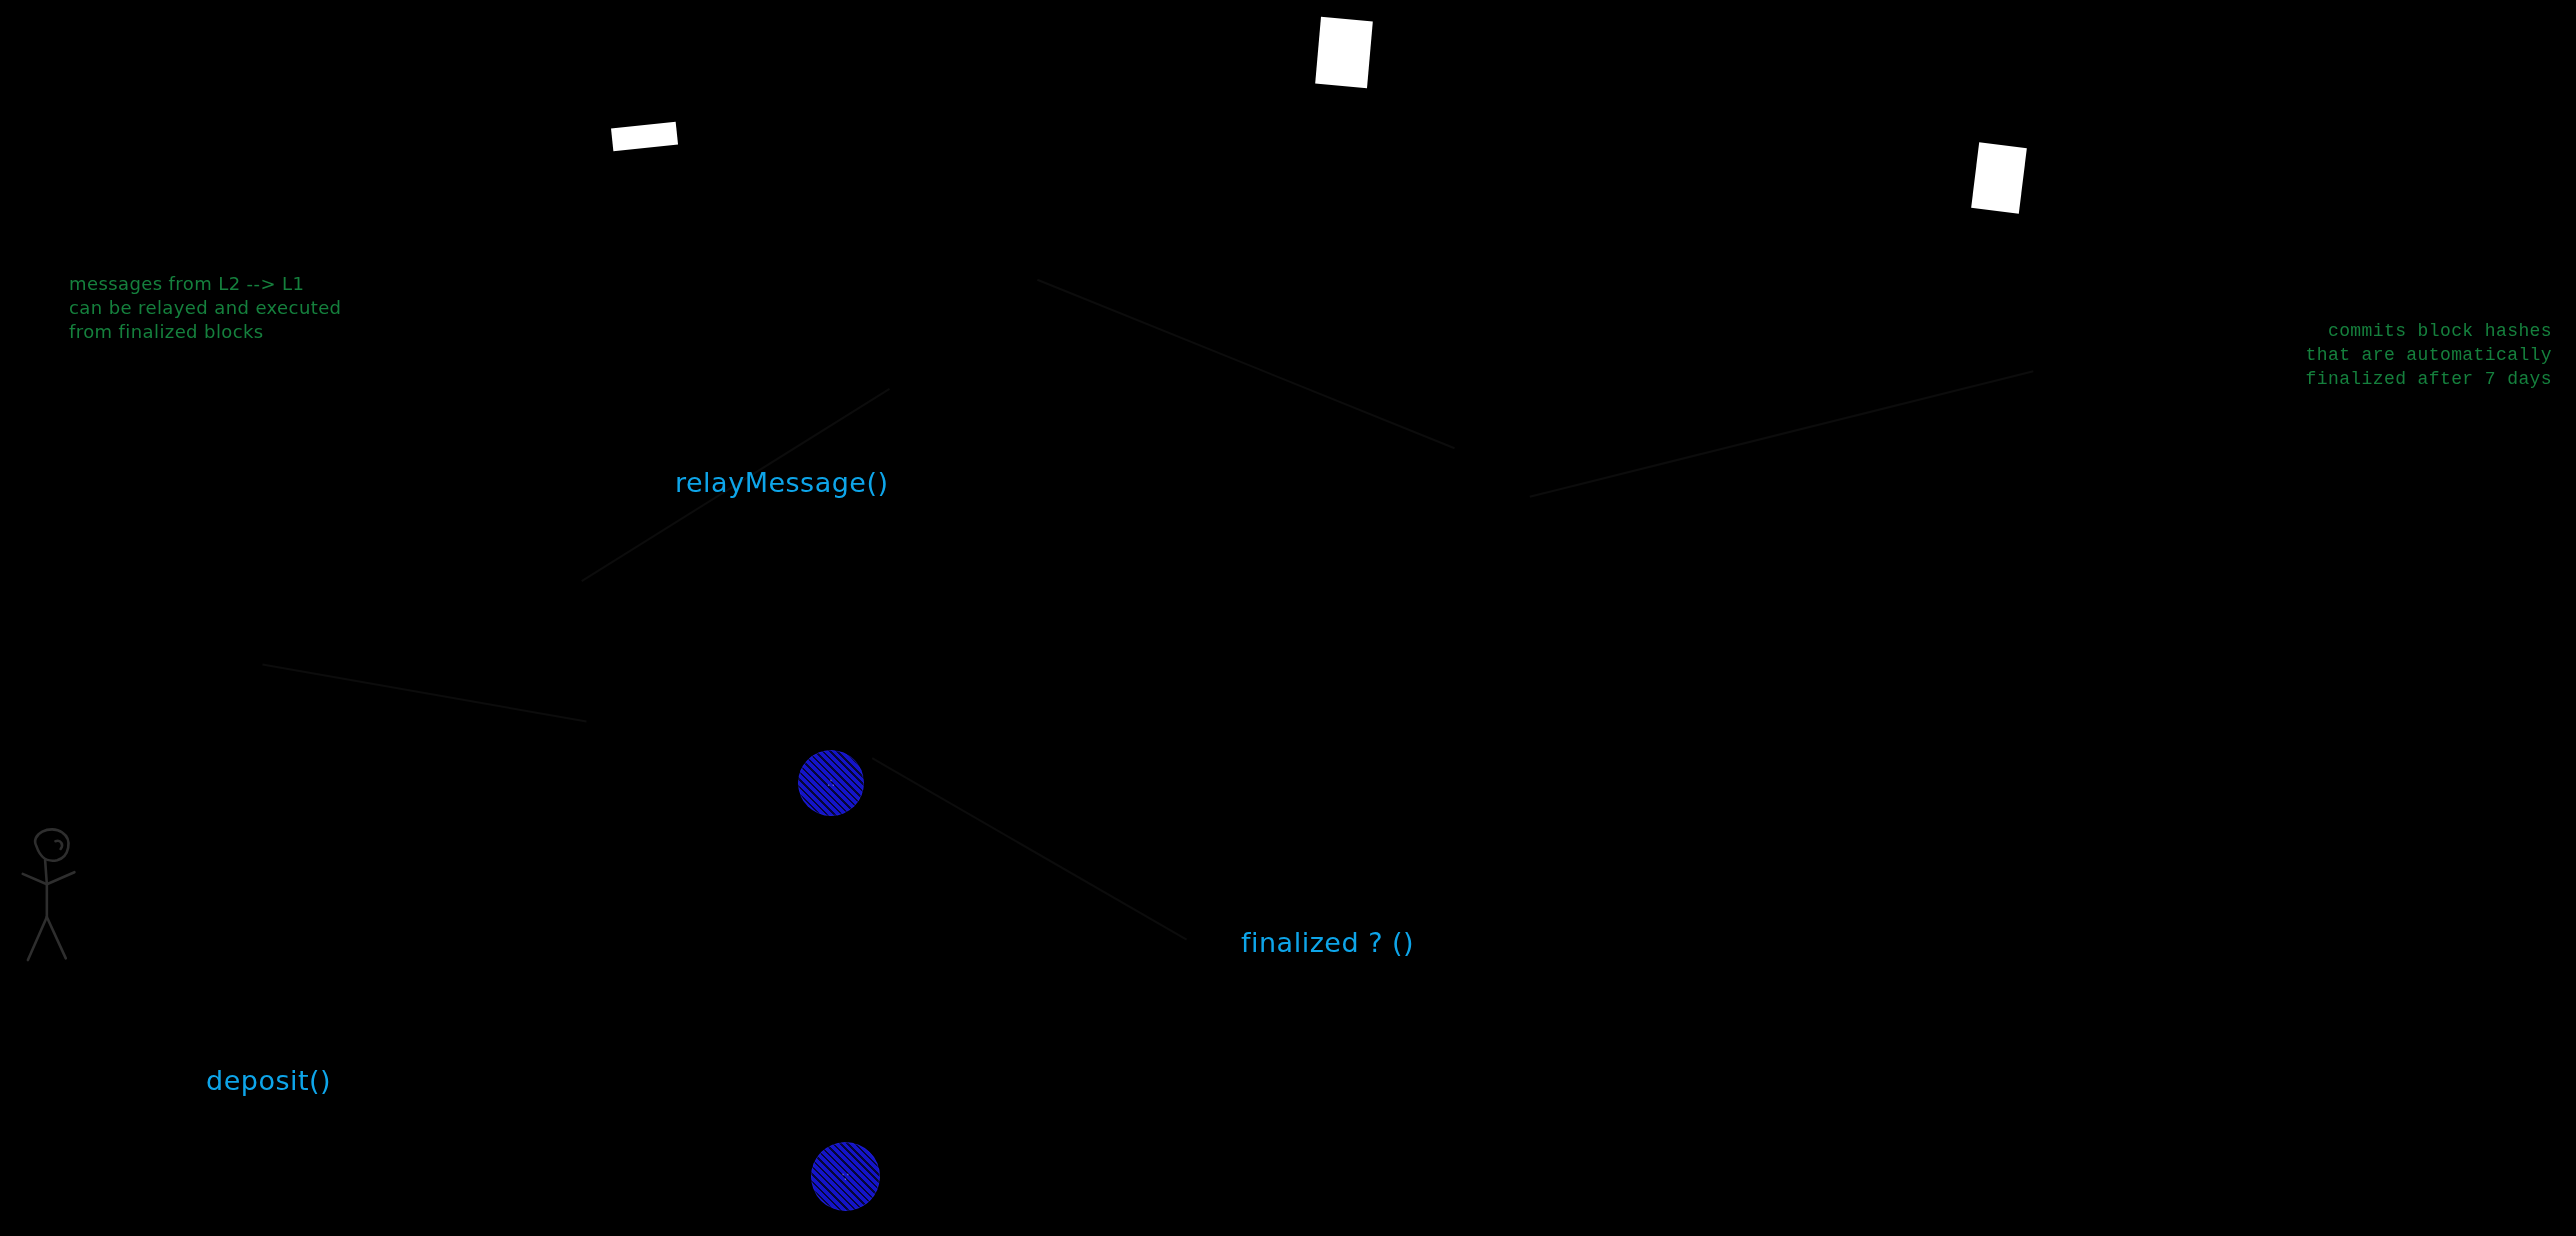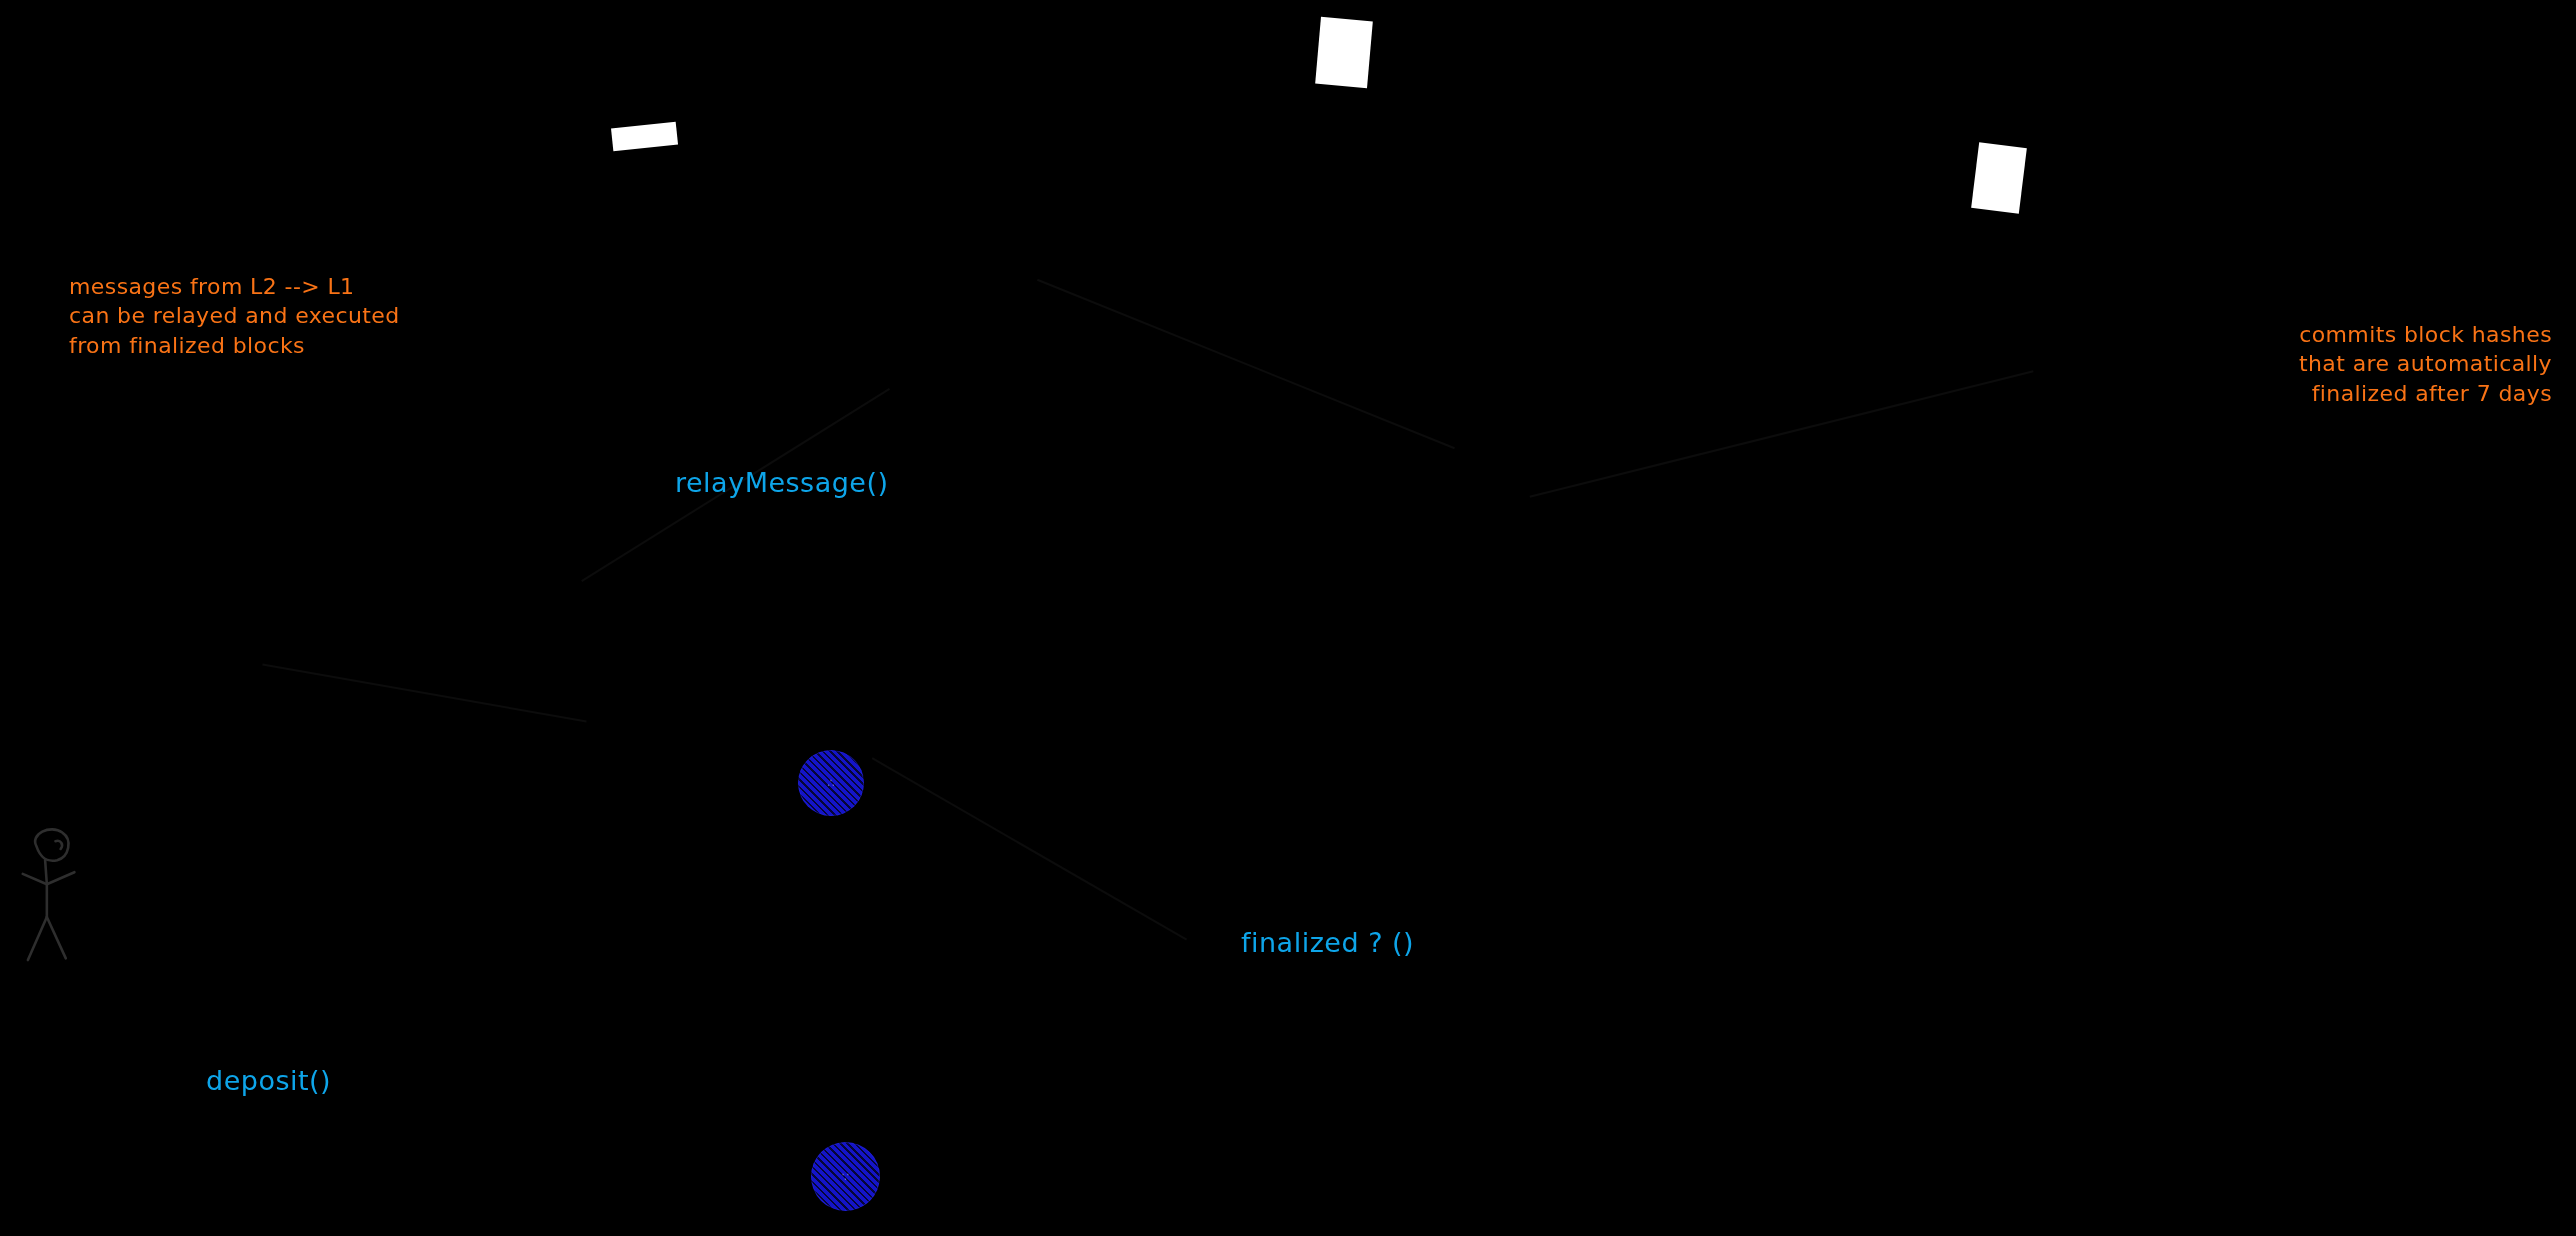--- a/index.html
+++ b/index.html
@@ -14,30 +14,31 @@
     font-family: "DejaVu Sans", sans-serif;
   }
   #canvas {
     position: relative;
     width: 2576px;
     height: 1237px;
     background: #000000;
   }
   .note {
     position: absolute;
-    color: #f97316;
+    color: #15803d;
     font-family: "DejaVu Sans", sans-serif;
-    font-size: 22px;
+    font-size: 18px;
     line-height: 1.33;
     letter-spacing: 0.4px;
     white-space: pre;
     user-select: none;
   }
   .note-right {
     text-align: right;
+    font-family: Liberation Mono, monospace;
   }
   .label {
     position: absolute;
     color: #0ea5e9;
     font-family: "DejaVu Sans", sans-serif;
     font-size: 27px;
     letter-spacing: 0.5px;
     white-space: pre;
     user-select: none;
   }

